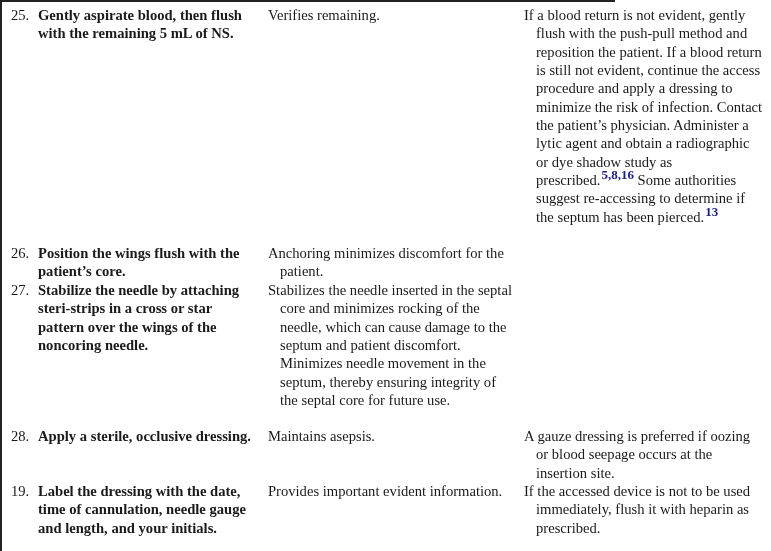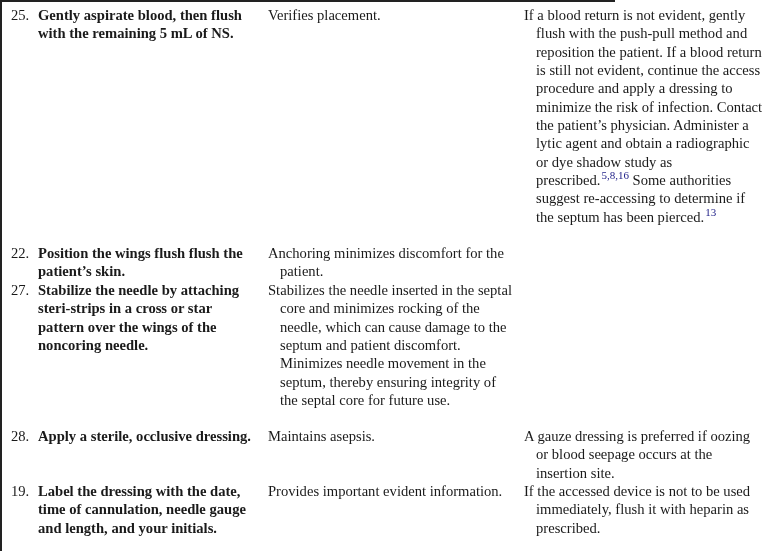--- a/index.html
+++ b/index.html
@@ -56,48 +56,49 @@
   .rationale {
     left: 266px;
     width: 245px;
   }
   .comment {
     left: 522px;
     width: 240px;
   }
   sup {
     color: #1c1c86;
-    font-size: 11px;
+    font-size: 13px;
     line-height: 0;
     vertical-align: 6px;
     margin-left: 1px;
+    font-weight: bold;
   }
 </style>
 </head>
 <body>
 
 <div class="frame">
 
   <div class="row" style="top:4px;">
     <div class="cell step">
       <span class="num">25.</span>
       <span class="txt">Gently aspirate blood, then flush with the remaining 5 mL of NS.</span>
     </div>
     <div class="cell rationale">
-      <span class="hang">Verifies placement.</span>
+      <span class="hang">Verifies remaining.</span>
     </div>
     <div class="cell comment">
       <span class="hang"><span>If a blood return is not evident, gently flush with the push-pull method and reposition the patient. If a blood return is still not evident, continue the access procedure and apply a dressing to minimize the risk of infection. Contact the patient’s physician. Administer a lytic agent and obtain a radiographic or dye shadow study as prescribed.</span><sup>5,8,16</sup> <span>Some authorities suggest re-accessing to determine if the septum has been pierced.</span><sup>13</sup></span>
     </div>
   </div>
 
   <div class="row" style="top:242px;">
     <div class="cell step">
-      <span class="num">22.</span>
-      <span class="txt">Position the wings flush flush the patient’s skin.</span>
+      <span class="num">26.</span>
+      <span class="txt">Position the wings flush with the patient’s core.</span>
     </div>
     <div class="cell rationale">
       <span class="hang">Anchoring minimizes discomfort for the patient.</span>
     </div>
   </div>
 
   <div class="row" style="top:279px;">
     <div class="cell step">
       <span class="num">27.</span>
       <span class="txt">Stabilize the needle by attaching steri-strips in a cross or star pattern over the wings of the noncoring needle.</span>

